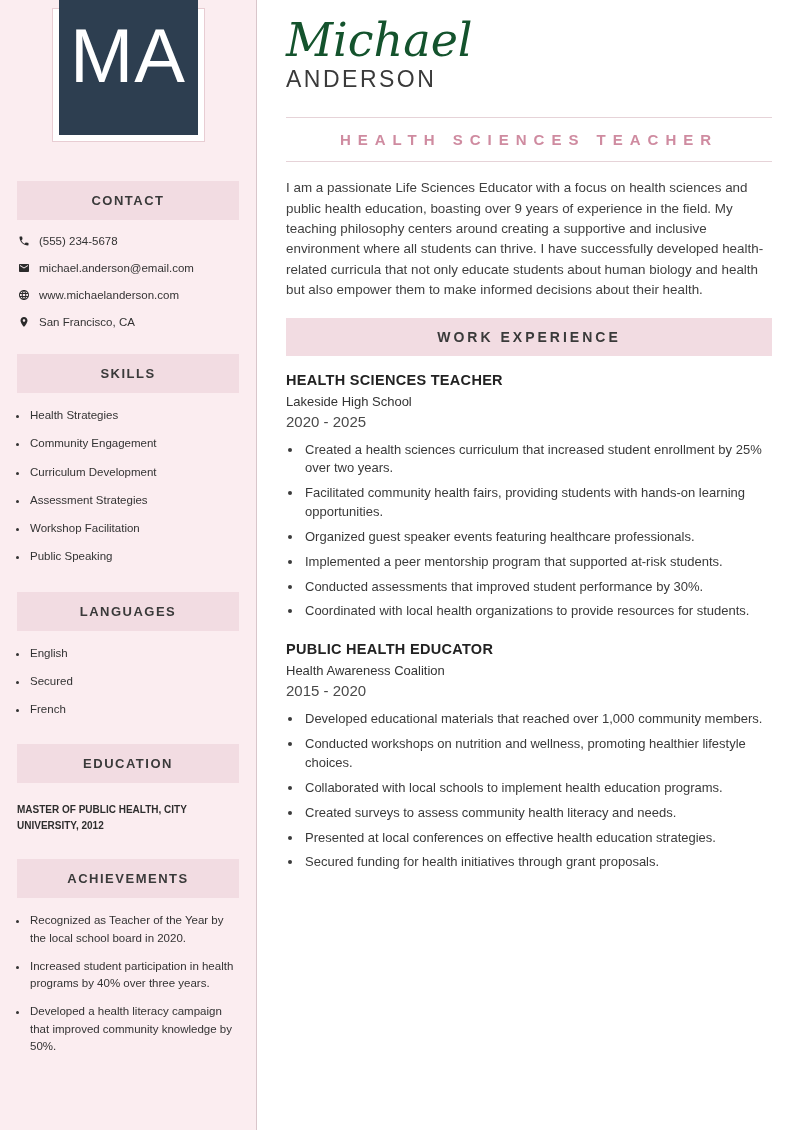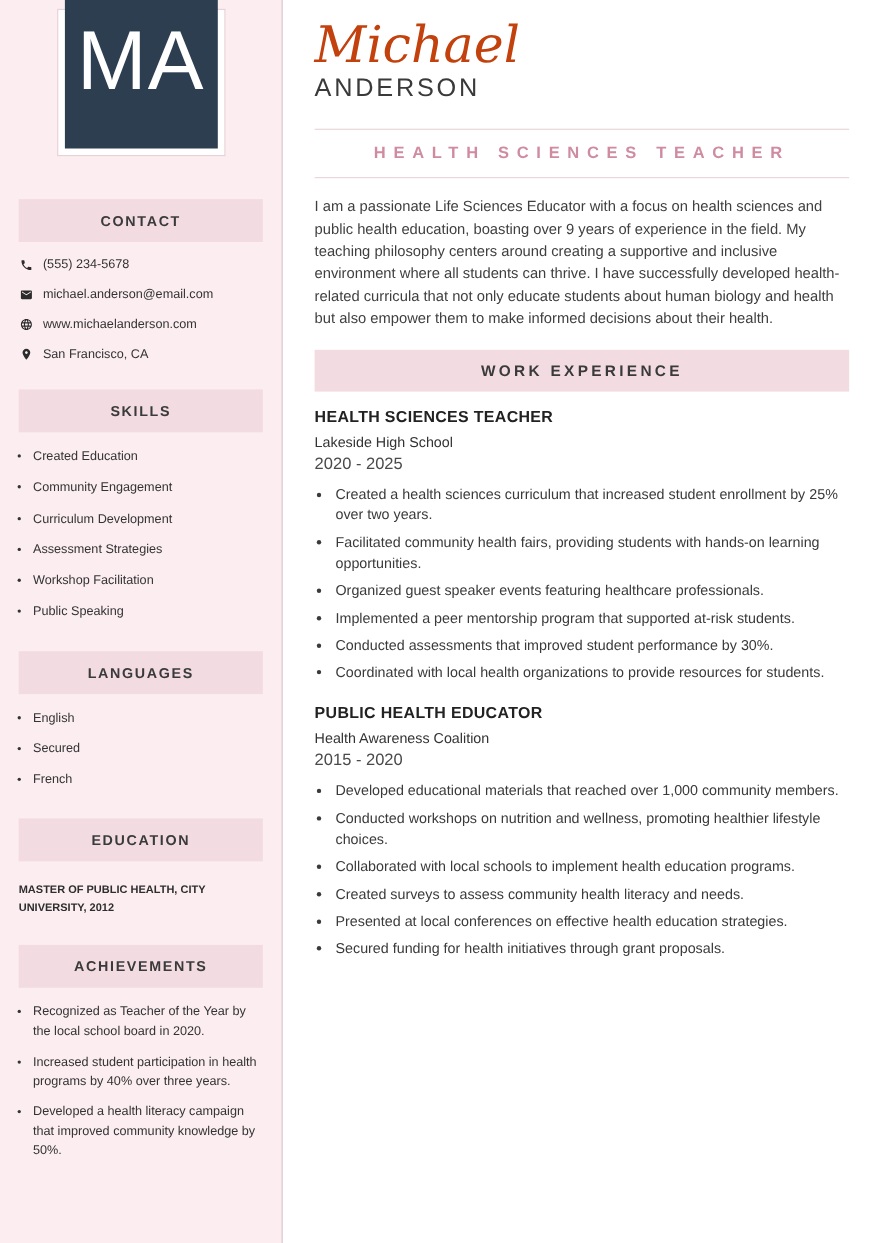--- a/index.html
+++ b/index.html
@@ -57,21 +57,21 @@
     font-size: 10px; font-weight: bold;
     line-height: 1.55; color: #2e2e2e;
   }
 
   
   .main { flex: 1; padding: 16px 28px 0 29px; }
   .first-name {
     font-family: "DejaVu Serif", serif;
     font-style: italic;
     font-size: 46px; font-weight: 400;
-    color: #c2410c;
+    color: #14532d;
     line-height: 1.05;
   }
   .last-name {
     font-size: 23px; font-weight: normal;
     letter-spacing: 2.5px; color: #3a3a3a;
     margin-top: 2px;
   }
   .rule { border: none; border-top: 1px solid #e6d3d8; margin-top: 24px; }
   .job-headline {
     text-align: center;
@@ -143,21 +143,21 @@
           <svg viewBox="0 0 24 24">
               <path d="M12 2C8.13 2 5 5.13 5 9c0 5.25 7 13 7 13s7-7.75 7-13c0-3.87-3.13-7-7-7zm0 9.5c-1.38 0-2.5-1.12-2.5-2.5s1.12-2.5 2.5-2.5 2.5 1.12 2.5 2.5-1.12 2.5-2.5 2.5z"></path>
             </svg>
         </span>
         <span>San Francisco, CA</span>
       </li>
     </ul>
 
     <div class="section-bar">SKILLS</div>
     <ul class="side-list">
-        <li>Created Education</li>
+        <li>Health Strategies</li>
         <li>Community Engagement</li>
         <li>Curriculum Development</li>
         <li>Assessment Strategies</li>
         <li>Workshop Facilitation</li>
         <li>Public Speaking</li>
       </ul>
 
     <div class="section-bar">LANGUAGES</div>
     <ul class="side-list">
         <li>English</li>

